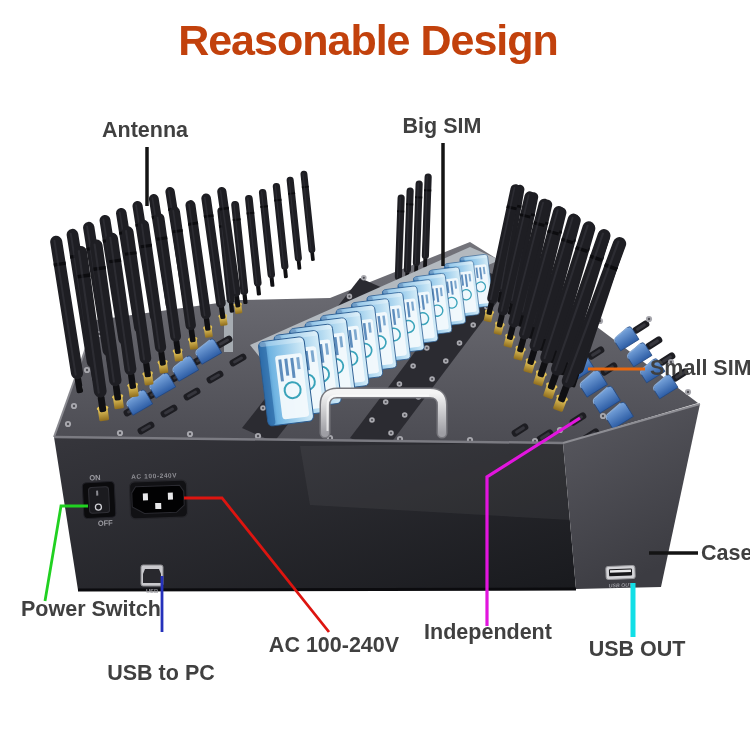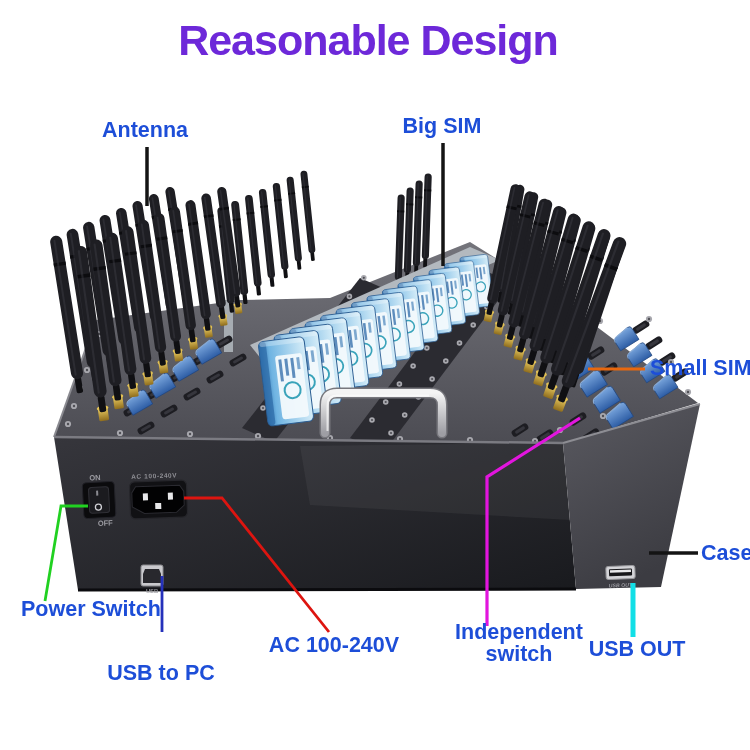--- a/index.html
+++ b/index.html
@@ -1,23 +1,23 @@
 <!DOCTYPE html>
 <html><head>
 <meta charset="utf-8">
 <style>
   html,body{margin:0;padding:0;background:#fff;}
   .stage{position:relative;width:750px;height:750px;background:#ffffff;overflow:hidden;
          font-family:"Liberation Sans", sans-serif;}
   .stage svg{position:absolute;left:0;top:0;}
-  .lbl{position:absolute;font-weight:bold;font-size:21.5px;color:#1d4ed8;white-space:nowrap;z-index:5;}
+  .lbl{position:absolute;font-weight:bold;font-size:21.5px;color:#404040;white-space:nowrap;z-index:5;}
   .ctr{transform:translateX(-50%);}
   .title{position:absolute;left:368px;top:16px;transform:translateX(-50%);
          font-weight:bold;font-size:43px;letter-spacing:-1px;white-space:nowrap;z-index:5;}
-  .two-line{text-align:center;line-height:22px;margin-left:31px;}
+  .two-line{text-align:center;line-height:22px;}
   svg text{font-family:"Liberation Sans", sans-serif;}
 </style>
 </head>
 <body>
 
 <div class="stage">
 
 <svg id="device-svg" width="750" height="750" viewBox="0 0 750 750">
   <defs>
     <linearGradient id="gTop" x1="0" y1="0" x2="0" y2="1">
@@ -332,28 +332,27 @@
     <path d="M588 369 L645 369" stroke-width="3.2" stroke="#e8680f"></path>
     <path d="M649 553 L698 553" stroke-width="3.5" stroke="#141414"></path>
     <path d="M88 506 L61 506 L45 601" stroke-width="2.8" stroke="#21d121"></path>
     <path d="M162 576 L162 632" stroke-width="2.8" stroke="#2531bb"></path>
     <path d="M184 498 L222 498 L329 632" stroke-width="2.8" stroke="#dd1510"></path>
     <path d="M580 418 L487 477 L487 626" stroke-width="3.2" stroke="#e215de"></path>
     <path d="M633 583 L633 637" stroke-width="5" stroke="#12dfe6"></path>
   </g>
 </svg>
 
-<div class="title" style="color: #6d28d9;">Reasonable Design</div>
+<div class="title" style="color: #c2410c;">Reasonable Design</div>
 
 <div class="lbl ctr" style="left:145px;top:118px;">Antenna</div>
 <div class="lbl ctr" style="left:442px;top:114px;">Big SIM</div>
 <div class="lbl" style="left:650px;top:356px;">Small SIM</div>
 <div class="lbl" style="left:701px;top:541px;">Case</div>
 <div class="lbl" style="left:4px;top:597px;margin-left:17px;">Power Switch</div>
 <div class="lbl ctr" style="left:161px;top:633px;margin-top:28px;">USB to PC</div>
 <div class="lbl ctr" style="left:334px;top:633px;">AC 100-240V</div>
 <div class="lbl ctr two-line" style="left:488px;top:621px;">
   <div>Independent</div>
-  <div>switch</div>
 </div>
 <div class="lbl ctr" style="left:637px;top:637px;">USB OUT</div>
 
 </div>
 
 </body></html>

